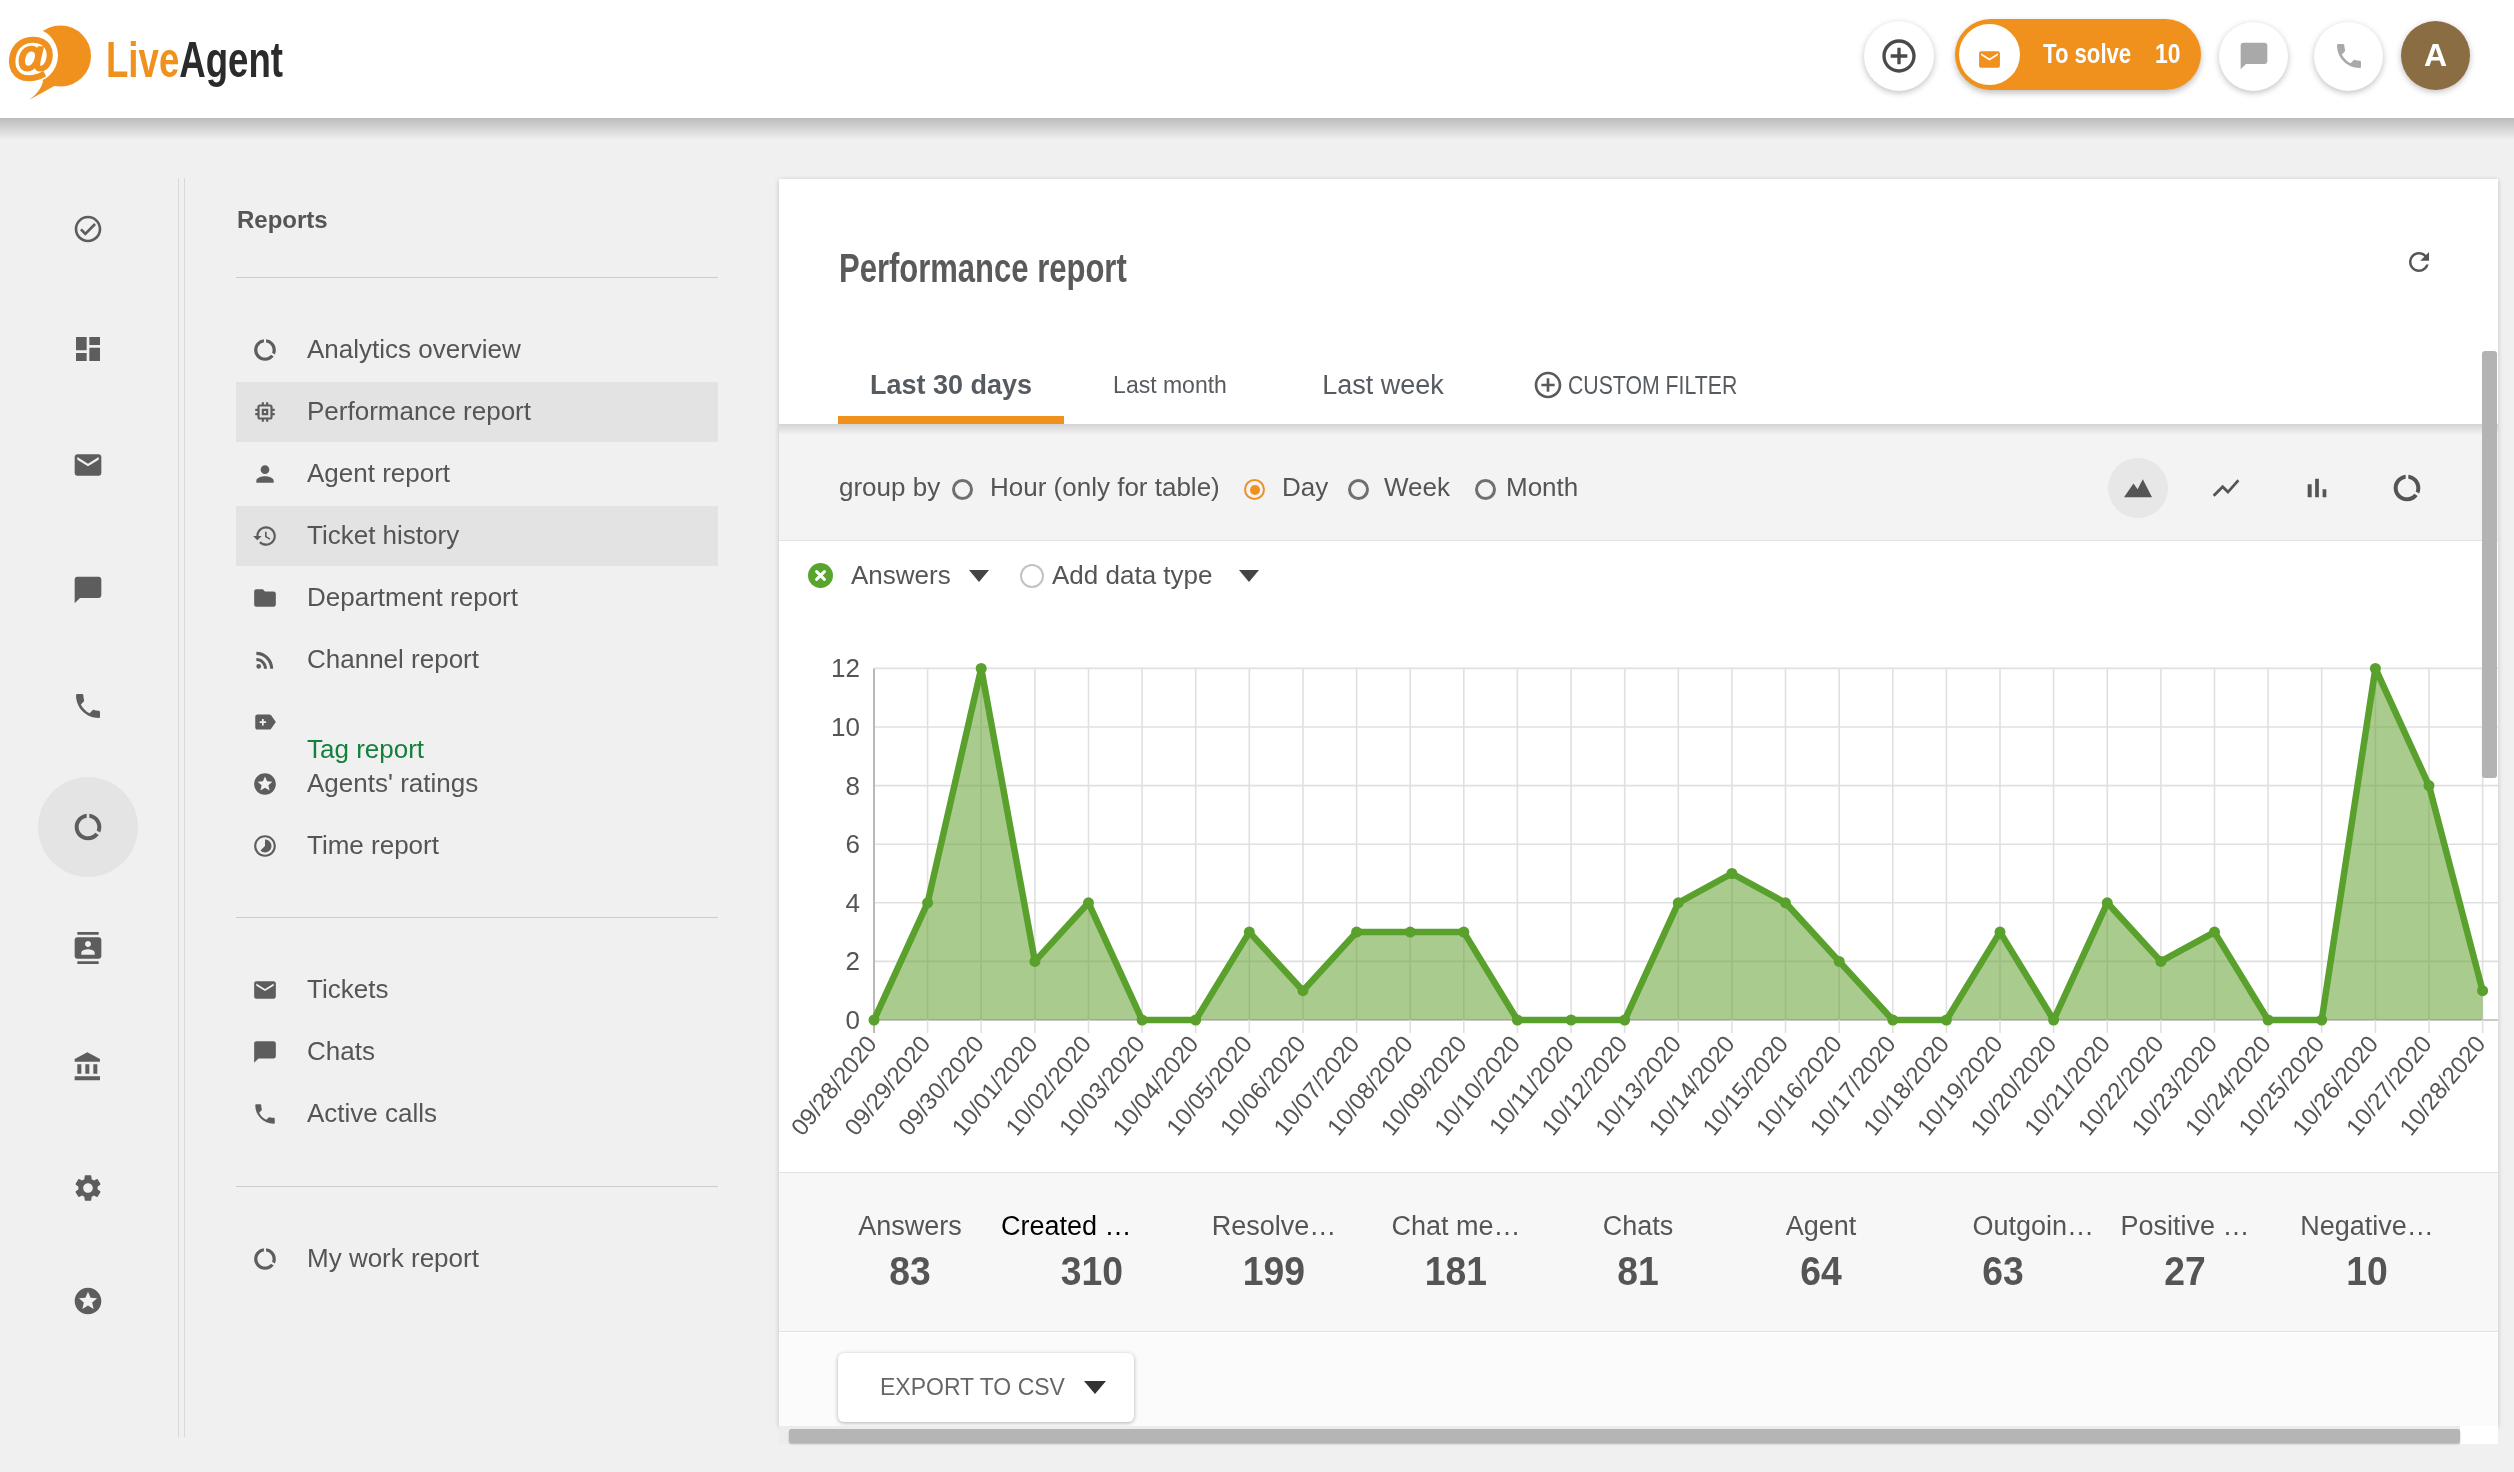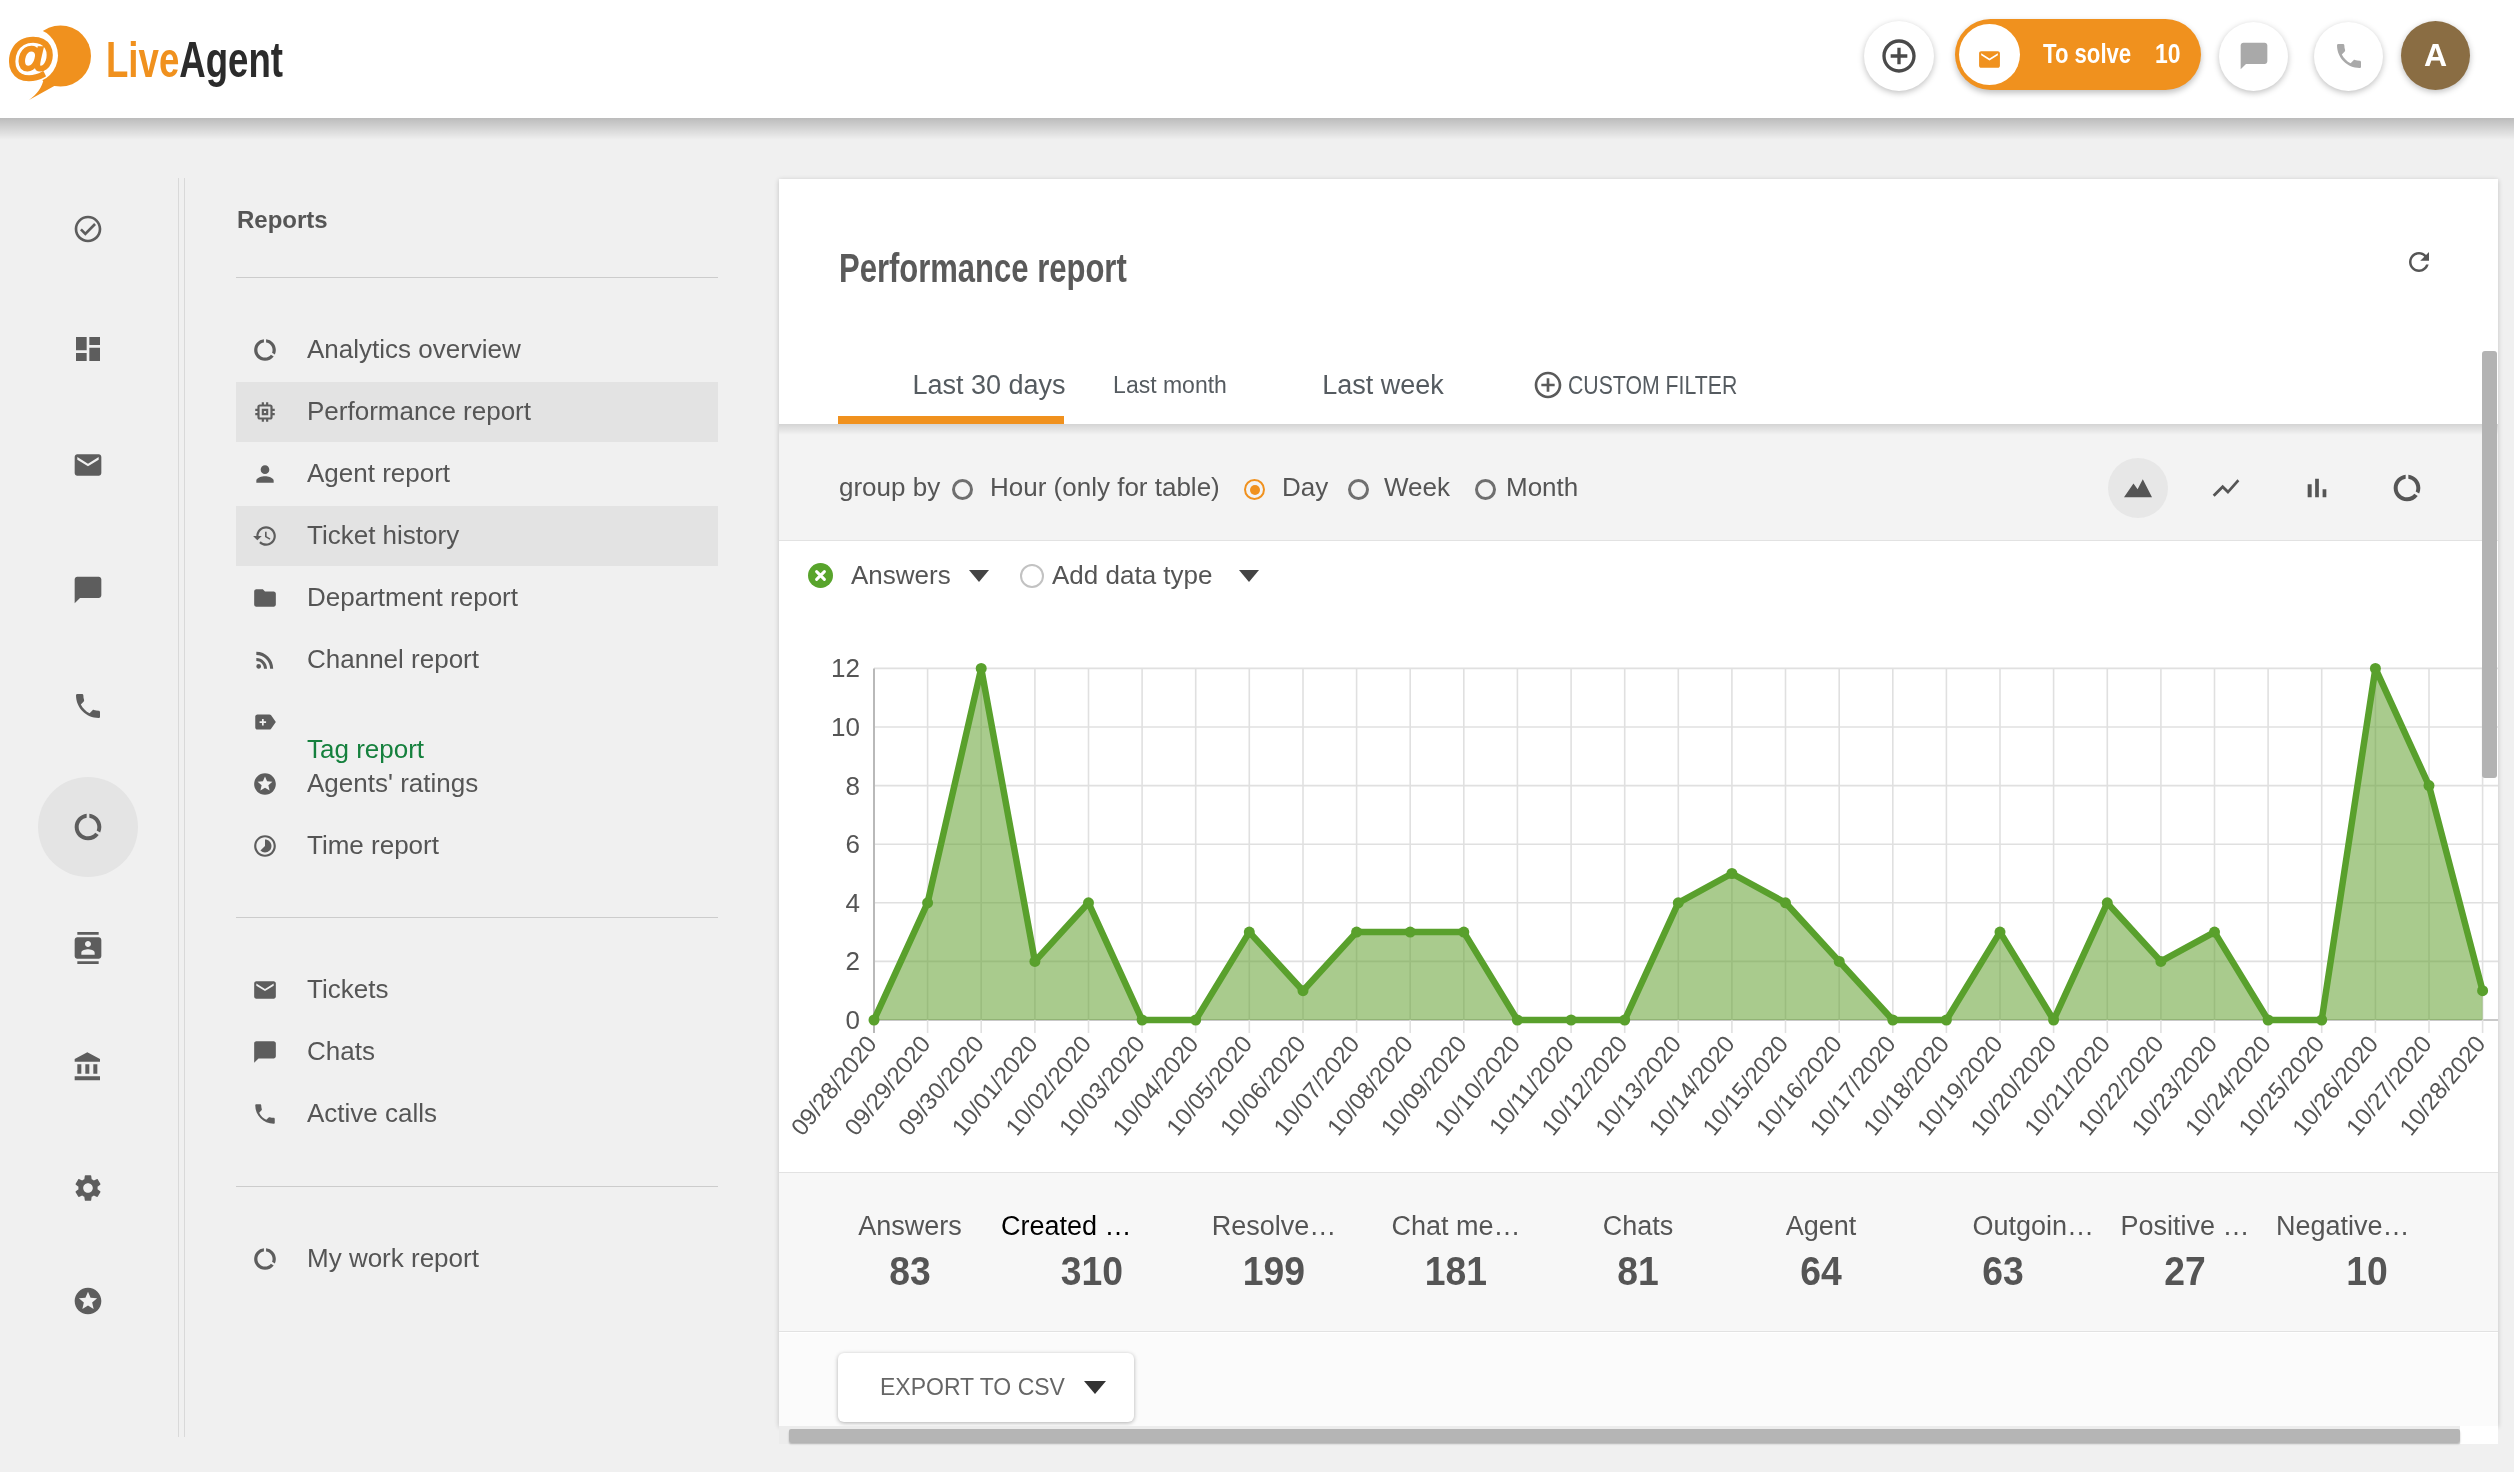--- a/index.html
+++ b/index.html
@@ -144,21 +144,21 @@
 <div class="abs" style="left:236px;top:917px;width:482px;height:1px;background:#cccccc;"></div>
 <div class="abs" style="left:236px;top:1186px;width:482px;height:1px;background:#cccccc;"></div>
 
 <div class="abs" style="left:779px;top:179px;width:1719px;height:1247px;background:#ffffff;box-shadow:0 1px 5px rgba(0,0,0,0.2);"></div>
 
 <div class="abs" style="left:839px;top:246px;font-size:40px;font-weight:bold;color:#5a5a5a;transform:scaleX(0.775);transform-origin:left center;white-space:nowrap;">Performance report</div>
 <svg class="abs" style="left:2404px;top:247px;" width="30" height="30" viewBox="0 0 24 24">
     <path fill="#555" d="M17.65 6.35C16.2 4.9 14.21 4 12 4c-4.42 0-7.99 3.58-7.99 8s3.57 8 7.99 8c3.73 0 6.84-2.55 7.73-6h-2.08c-.82 2.33-3.04 4-5.65 4-3.31 0-6-2.69-6-6s2.69-6 6-6c1.66 0 3.14.69 4.22 1.78L13 11h7V4l-2.35 2.35z"></path>
   </svg>
 
-<div class="abs" style="left:876px;top:351px;width:226px;height:68px;font-size:27px;color:#555b60;text-align:center;line-height:68px;">Last 30 days</div>
+<div class="abs" style="left:838px;top:351px;width:226px;height:68px;font-size:27px;color:#555b60;text-align:center;line-height:68px;font-weight:bold;">Last 30 days</div>
 <div class="abs" style="left:1064px;top:351px;width:212px;height:68px;font-size:23px;color:#555b60;text-align:center;line-height:68px;">Last month</div>
 <div class="abs" style="left:1276px;top:351px;width:214px;height:68px;font-size:27px;color:#555b60;text-align:center;line-height:68px;">Last week</div>
 <div class="abs" style="left:838px;top:416px;width:226px;height:8px;background:#f0911e;"></div>
 <svg class="abs" style="left:1532px;top:369px;" width="32" height="32" viewBox="0 0 24 24">
     <path fill="#5a5a5a" d="M13 7h-2v4H7v2h4v4h2v-4h4v-2h-4V7zm-1-5C6.48 2 2 6.48 2 12s4.48 10 10 10 10-4.48 10-10S17.52 2 12 2zm0 18c-4.41 0-8-3.59-8-8s3.59-8 8-8 8 3.59 8 8-3.59 8-8 8z"></path>
   </svg>
 <div class="abs" style="left:1568px;top:371px;font-size:25px;color:#555b60;transform:scaleX(0.85);transform-origin:left center;white-space:nowrap;">CUSTOM FILTER</div>
 
 <div class="abs" style="left:779px;top:424px;width:1719px;height:117px;background:#f3f3f3;border-bottom:1px solid #e2e2e2;"></div>
 <div class="abs" style="left:779px;top:424px;width:1719px;height:11px;background:linear-gradient(to bottom, rgba(0,0,0,0.13), rgba(0,0,0,0));"></div>
@@ -319,21 +319,21 @@
 <div class="abs" style="left:1365px;top:1211px;width:182px;text-align:center;font-size:27px;color:#555;">Chat me…</div>
 <div class="abs" style="left:1365px;top:1248px;width:182px;text-align:center;font-size:41px;font-weight:bold;color:#555;transform:scaleX(0.91);">181</div>
 <div class="abs" style="left:1547px;top:1211px;width:182px;text-align:center;font-size:27px;color:#555;">Chats</div>
 <div class="abs" style="left:1547px;top:1248px;width:182px;text-align:center;font-size:41px;font-weight:bold;color:#555;transform:scaleX(0.91);">81</div>
 <div class="abs" style="left:1730px;top:1211px;width:182px;text-align:center;font-size:27px;color:#555;">Agent</div>
 <div class="abs" style="left:1730px;top:1248px;width:182px;text-align:center;font-size:41px;font-weight:bold;color:#555;transform:scaleX(0.91);">64</div>
 <div class="abs" style="left:1912px;top:1211px;width:182px;text-align:right;font-size:27px;color:#555;">Outgoin…</div>
 <div class="abs" style="left:1912px;top:1248px;width:182px;text-align:center;font-size:41px;font-weight:bold;color:#555;transform:scaleX(0.91);">63</div>
 <div class="abs" style="left:2094px;top:1211px;width:182px;text-align:center;font-size:27px;color:#555;">Positive …</div>
 <div class="abs" style="left:2094px;top:1248px;width:182px;text-align:center;font-size:41px;font-weight:bold;color:#555;transform:scaleX(0.91);">27</div>
-<div class="abs" style="left:2276px;top:1211px;width:182px;font-size:27px;color:#555;">Negative…</div>
+<div class="abs" style="left:2276px;top:1211px;width:182px;text-align:center;font-size:27px;color:#555;">Negative…</div>
 <div class="abs" style="left:2276px;top:1248px;width:182px;text-align:center;font-size:41px;font-weight:bold;color:#555;transform:scaleX(0.91);">10</div>
 
 <div class="abs" style="left:779px;top:1333px;width:1719px;height:93px;background:#fbfbfb;"></div>
 <div class="abs" style="left:838px;top:1353px;width:296px;height:69px;background:#fff;border-radius:6px;box-shadow:0 1px 4px rgba(0,0,0,0.3);"></div>
 <div class="abs" style="left:880px;top:1353px;height:69px;line-height:69px;font-size:23px;color:#666;">EXPORT TO CSV</div>
 <div class="abs" style="left:1084px;top:1381px;width:0;height:0;border-left:11px solid transparent;border-right:11px solid transparent;border-top:13px solid #333;"></div>
 
 <div class="abs" style="left:779px;top:1426px;width:1719px;height:18px;background:#ececec;"></div>
 <div class="abs" style="left:2460px;top:1426px;width:38px;height:18px;background:#ffffff;"></div>
 <div class="abs" style="left:789px;top:1429px;width:1671px;height:13px;background:#b5b5b5;border-radius:2px;box-shadow:0 2px 2px rgba(0,0,0,0.25);"></div>

